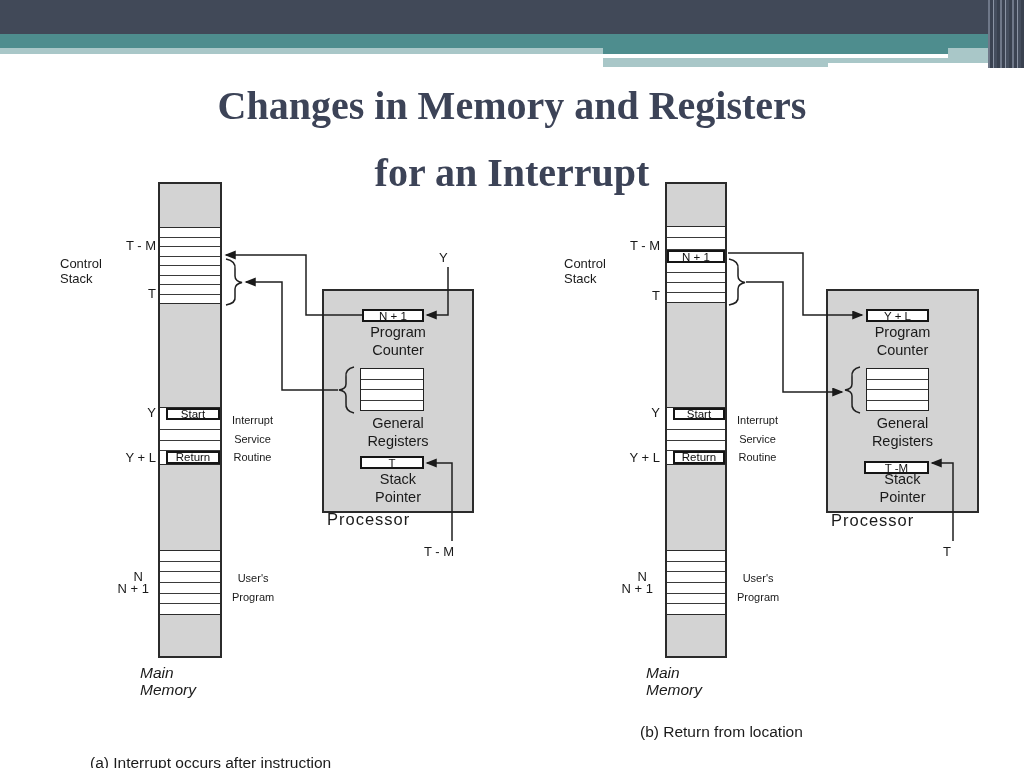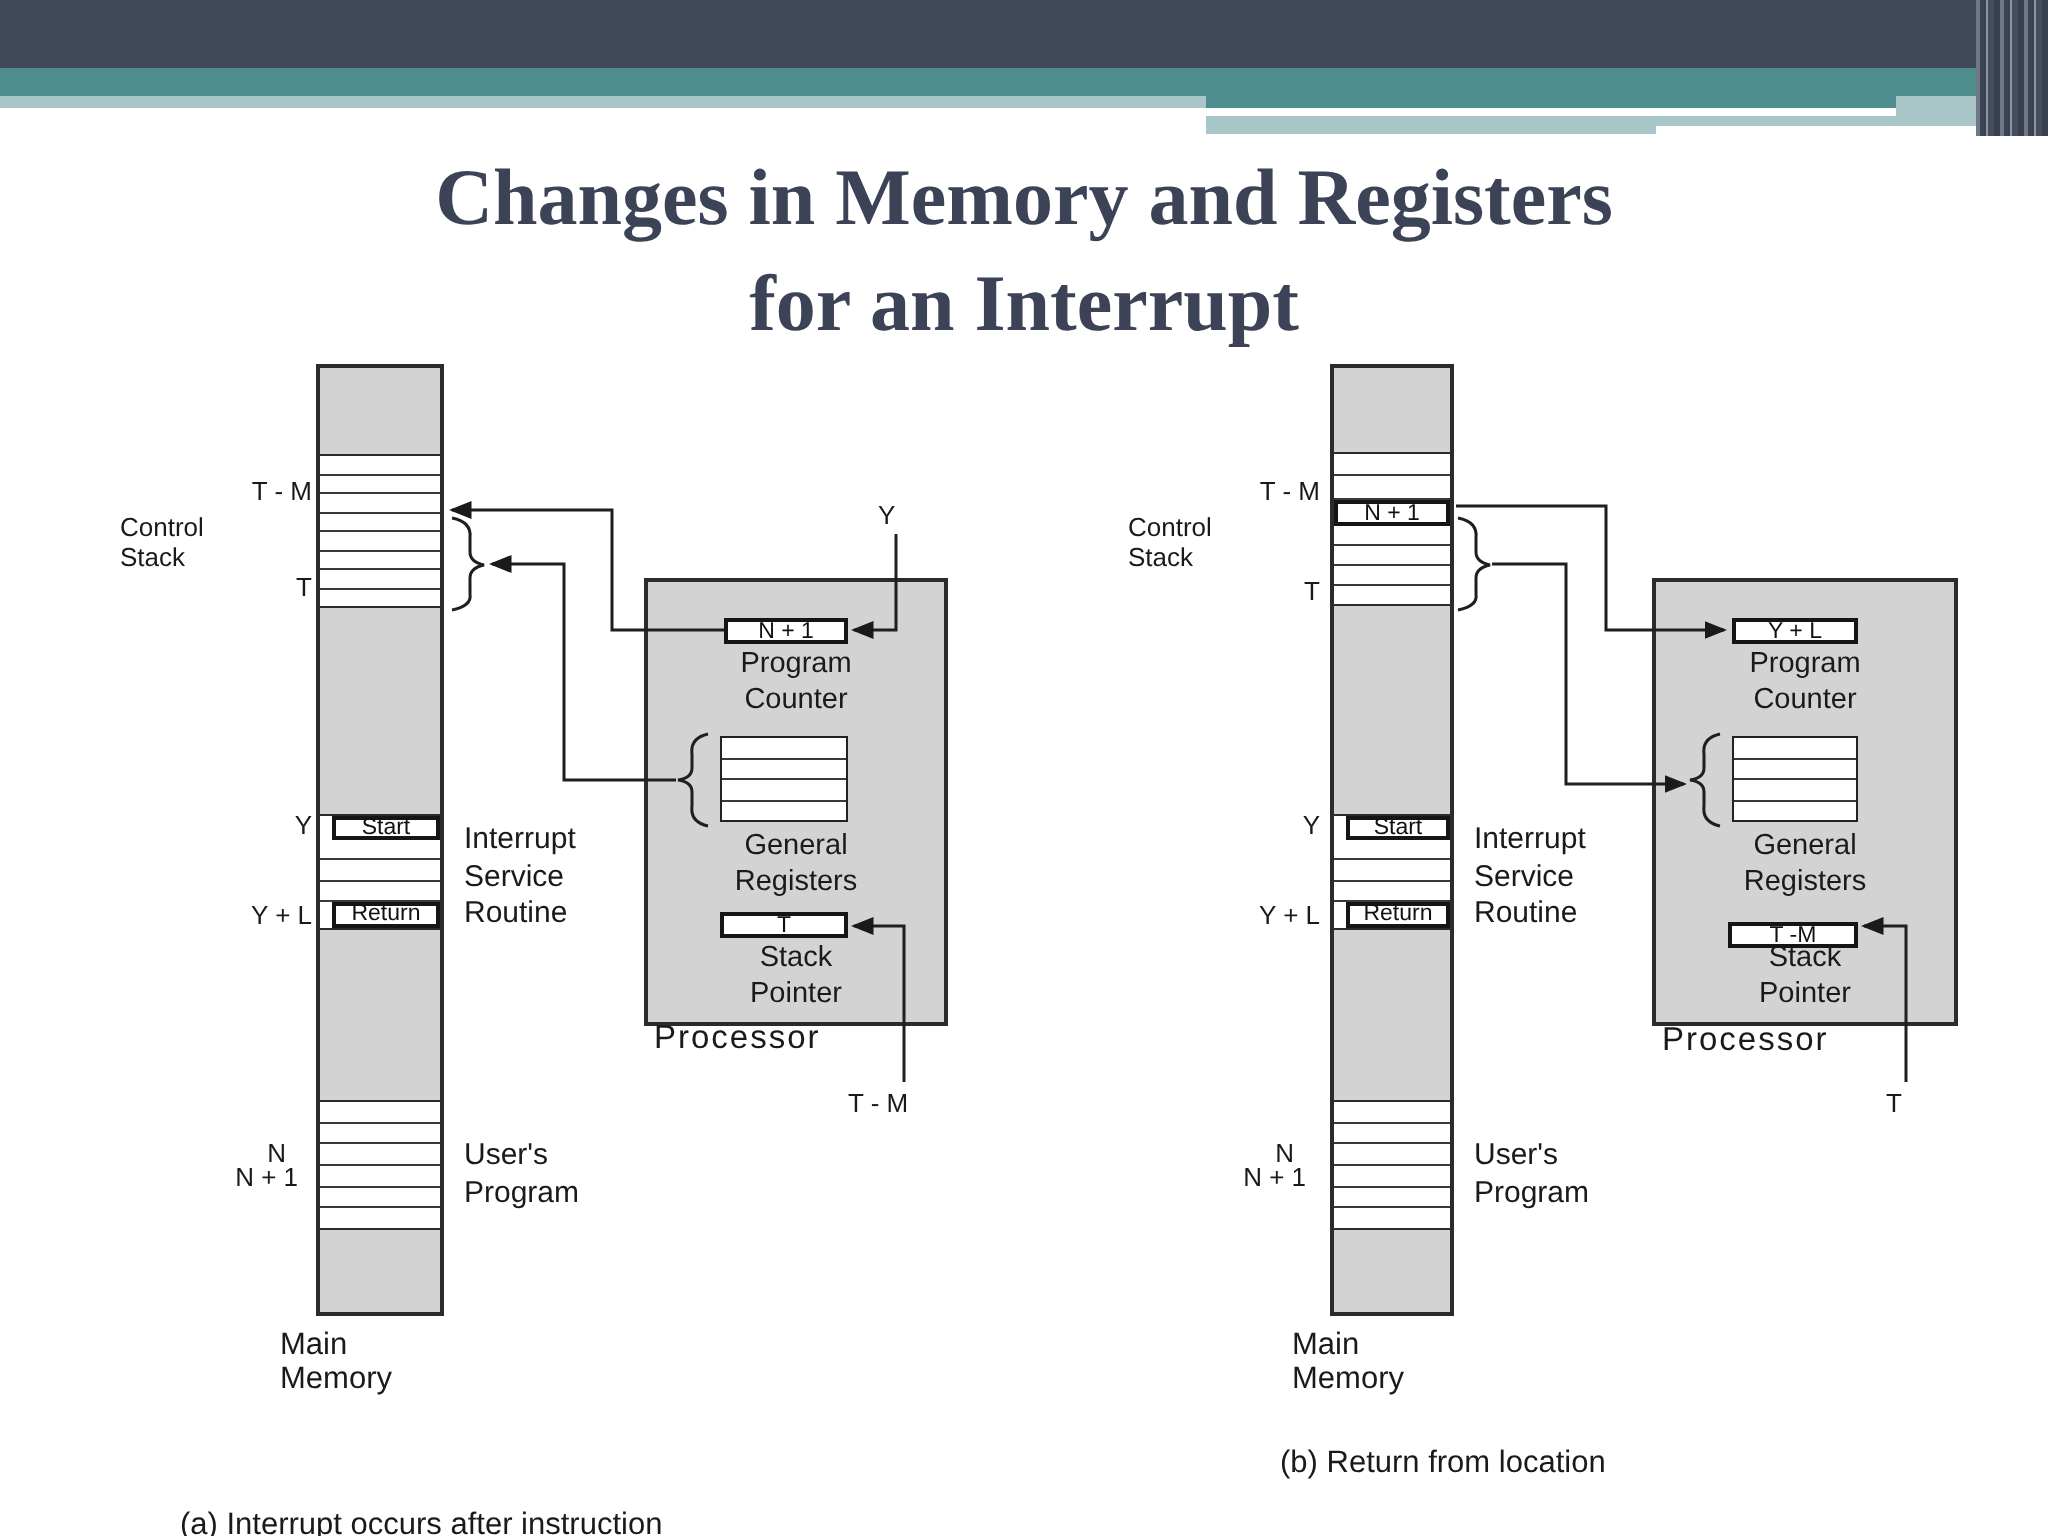--- a/index.html
+++ b/index.html
@@ -13,28 +13,28 @@
   .teal-step{left:603px;top:48px;width:345px;height:6px;background:#4e8d8e;}
   .white-line{left:603px;top:54px;width:345px;height:4px;background:#ffffff;}
   .pale-step{left:603px;top:58px;width:225px;height:9px;background:#a9c7c8;}
   .pale-thin{left:828px;top:58px;width:120px;height:5px;background:#a9c7c8;}
   .pale-right{left:948px;top:48px;width:62px;height:15px;background:#a9c7c8;}
   .stripes{left:988px;top:0;width:36px;height:68px;
            background:repeating-linear-gradient(90deg,
              #6f7889 0 2px,#3b4352 2px 5px,#8b94a4 5px 6px,#454e5e 6px 9px,#39414f 9px 12px);}
   
   .title{left:0;top:72px;width:1024px;text-align:center;
-         font-family:"Liberation Serif",serif;font-weight:bold;font-size:40px;line-height:53px;
+         font-family:"Liberation Serif",serif;font-weight:bold;font-size:40px;line-height:67px;
          color:#3c4357;white-space:pre-line;}
   
   .lbl{position:absolute;font-size:13px;color:#1a1a1a;line-height:15px;white-space:pre-line;}
   .r{text-align:right;}
   .c{text-align:left;}
-  .big{font-size:15px;line-height:18.5px;}
-  .mm{font-size:15.5px;line-height:17px;}
+  .big{font-size:11px;line-height:18.5px;text-align:center;}
+  .mm{font-size:15.5px;line-height:17px;font-style:italic;}
   .proc-lbl{font-size:16.5px;letter-spacing:1px;}
   .cap{font-size:15.5px;line-height:17.5px;}
   
   .memcol{position:absolute;top:182px;width:64px;height:476px;background:#d3d3d3;
           border:2px solid #2b2b2b;box-sizing:border-box;}
   .cellblock{position:absolute;left:0;right:0;background:#ffffff;display:flex;flex-direction:column;
              border-top:1px solid #2b2b2b;border-bottom:1px solid #2b2b2b;box-sizing:border-box;}
   .row{flex:1;border-bottom:1px solid #3a3a3a;}
   .row:last-child{border-bottom:none;}
   .cellbox{background:#ffffff;border:2px solid #151515;box-sizing:border-box;

